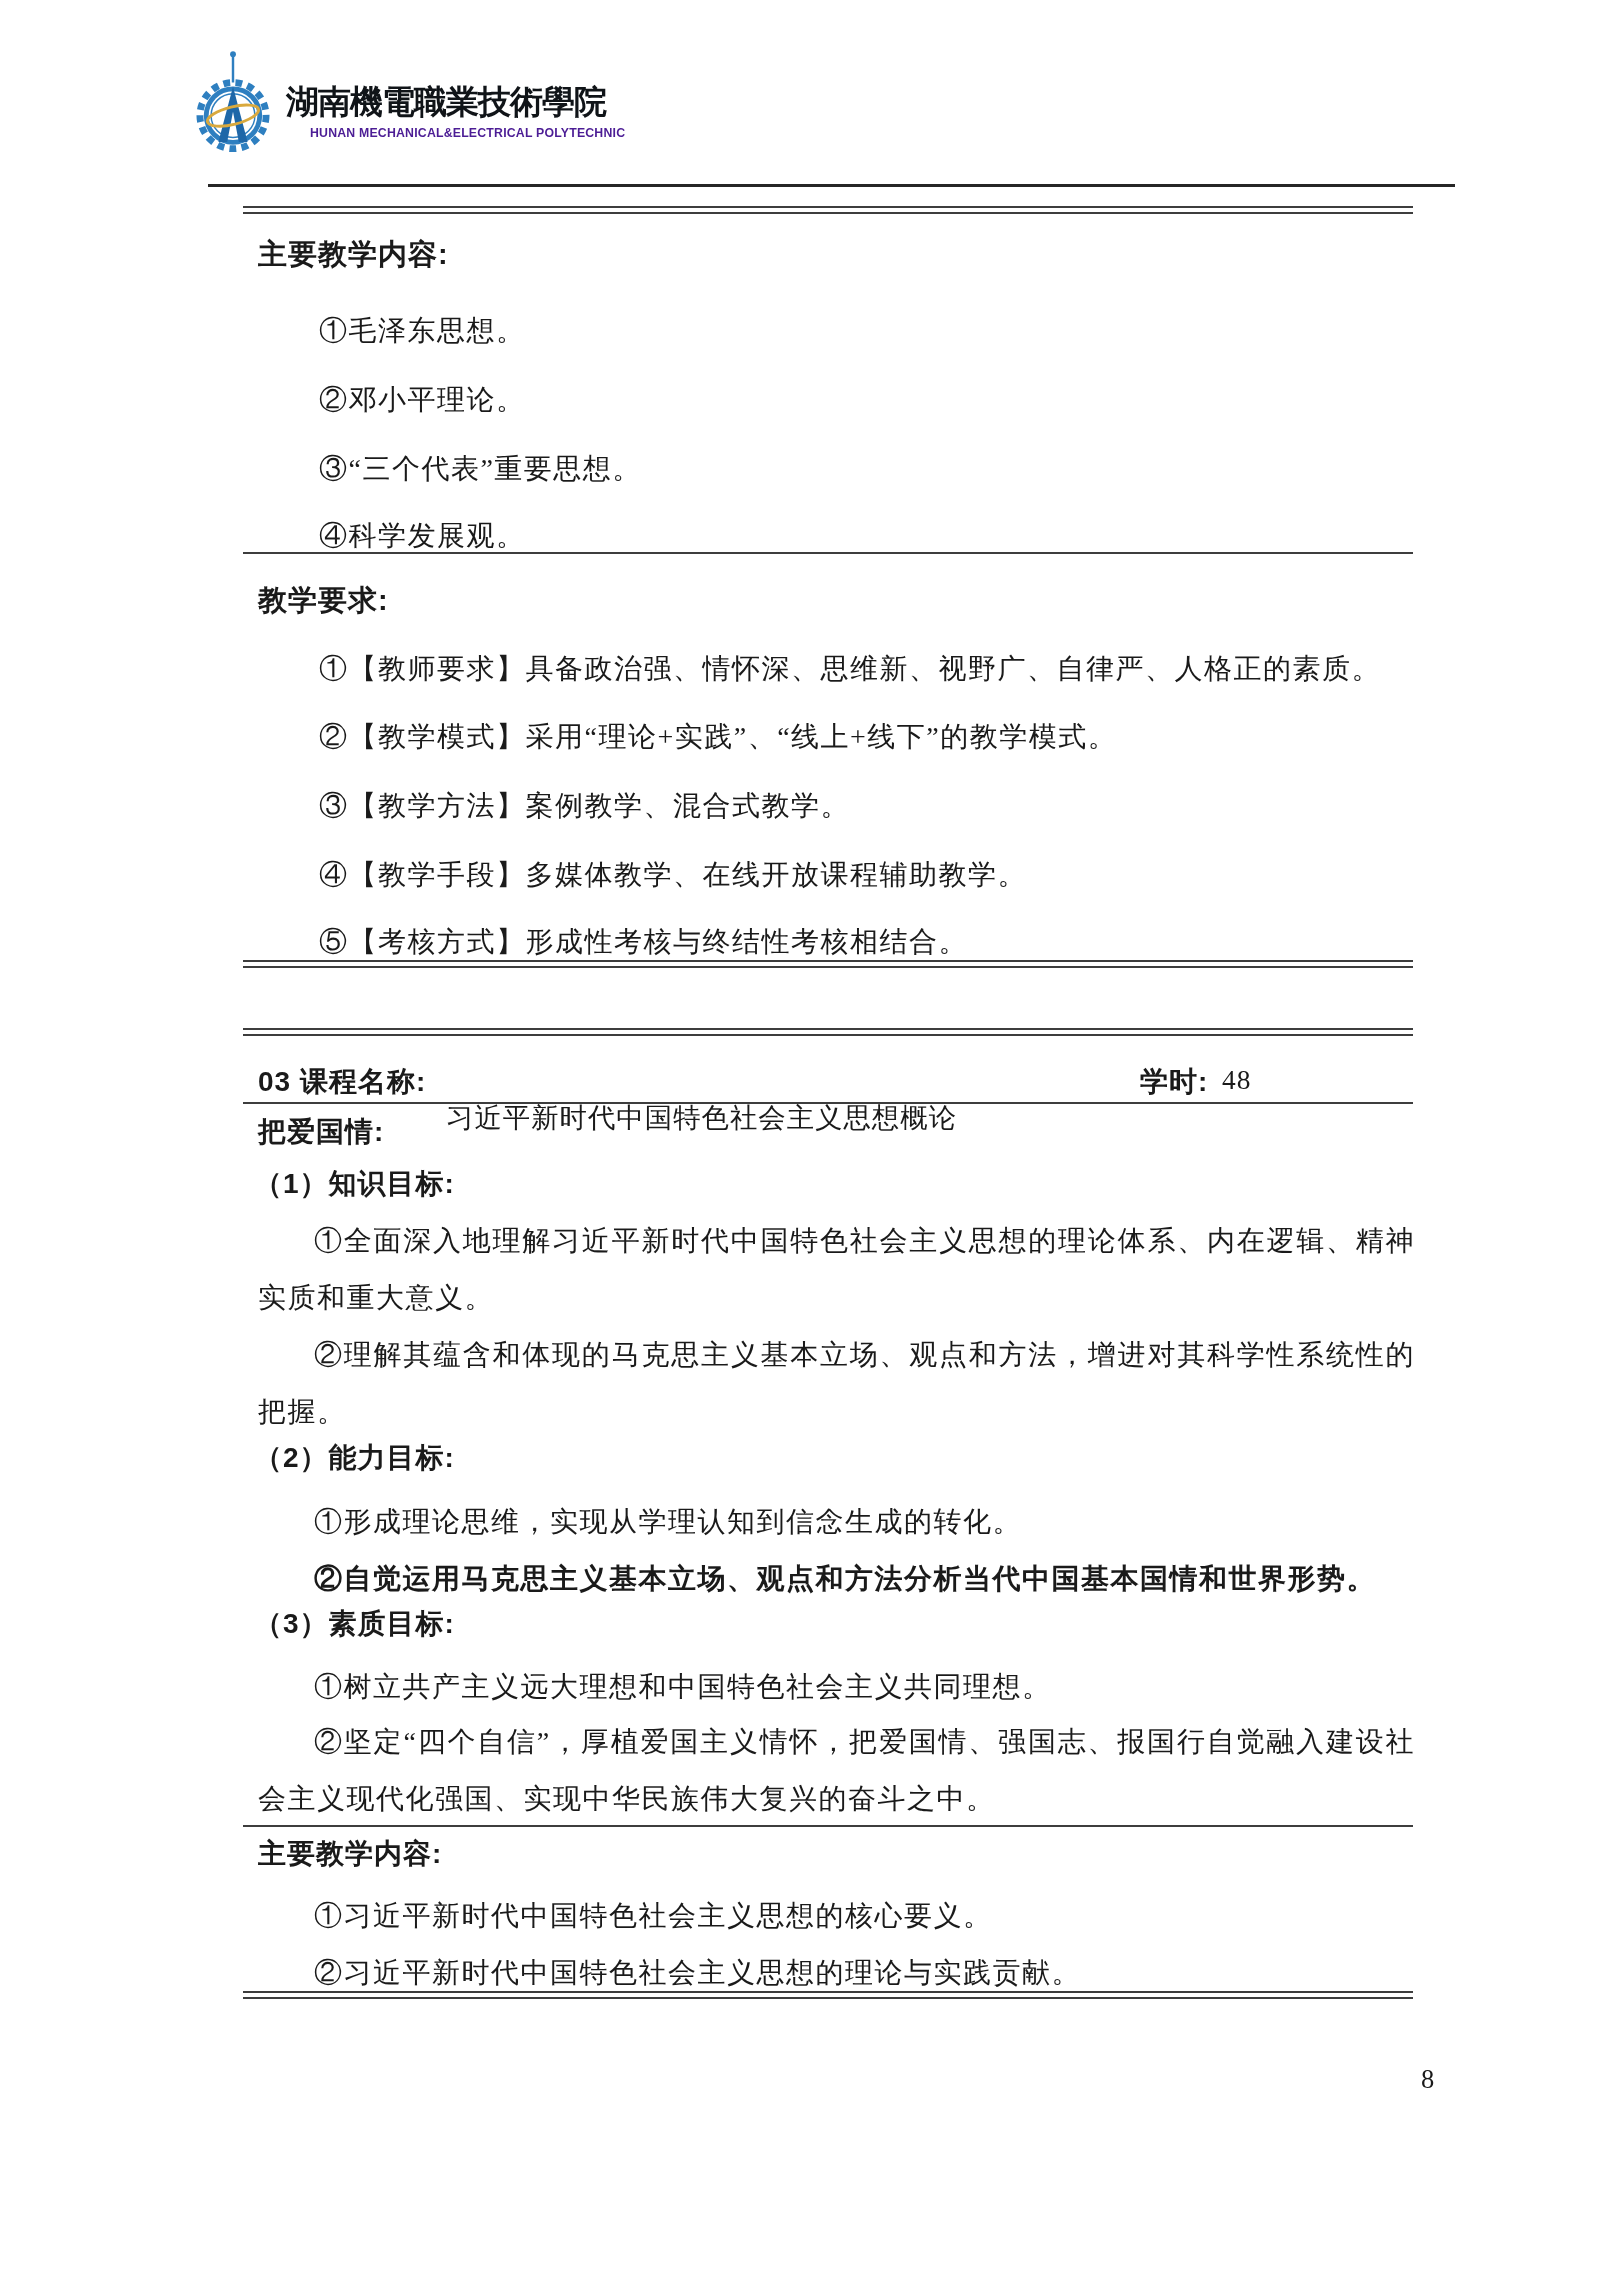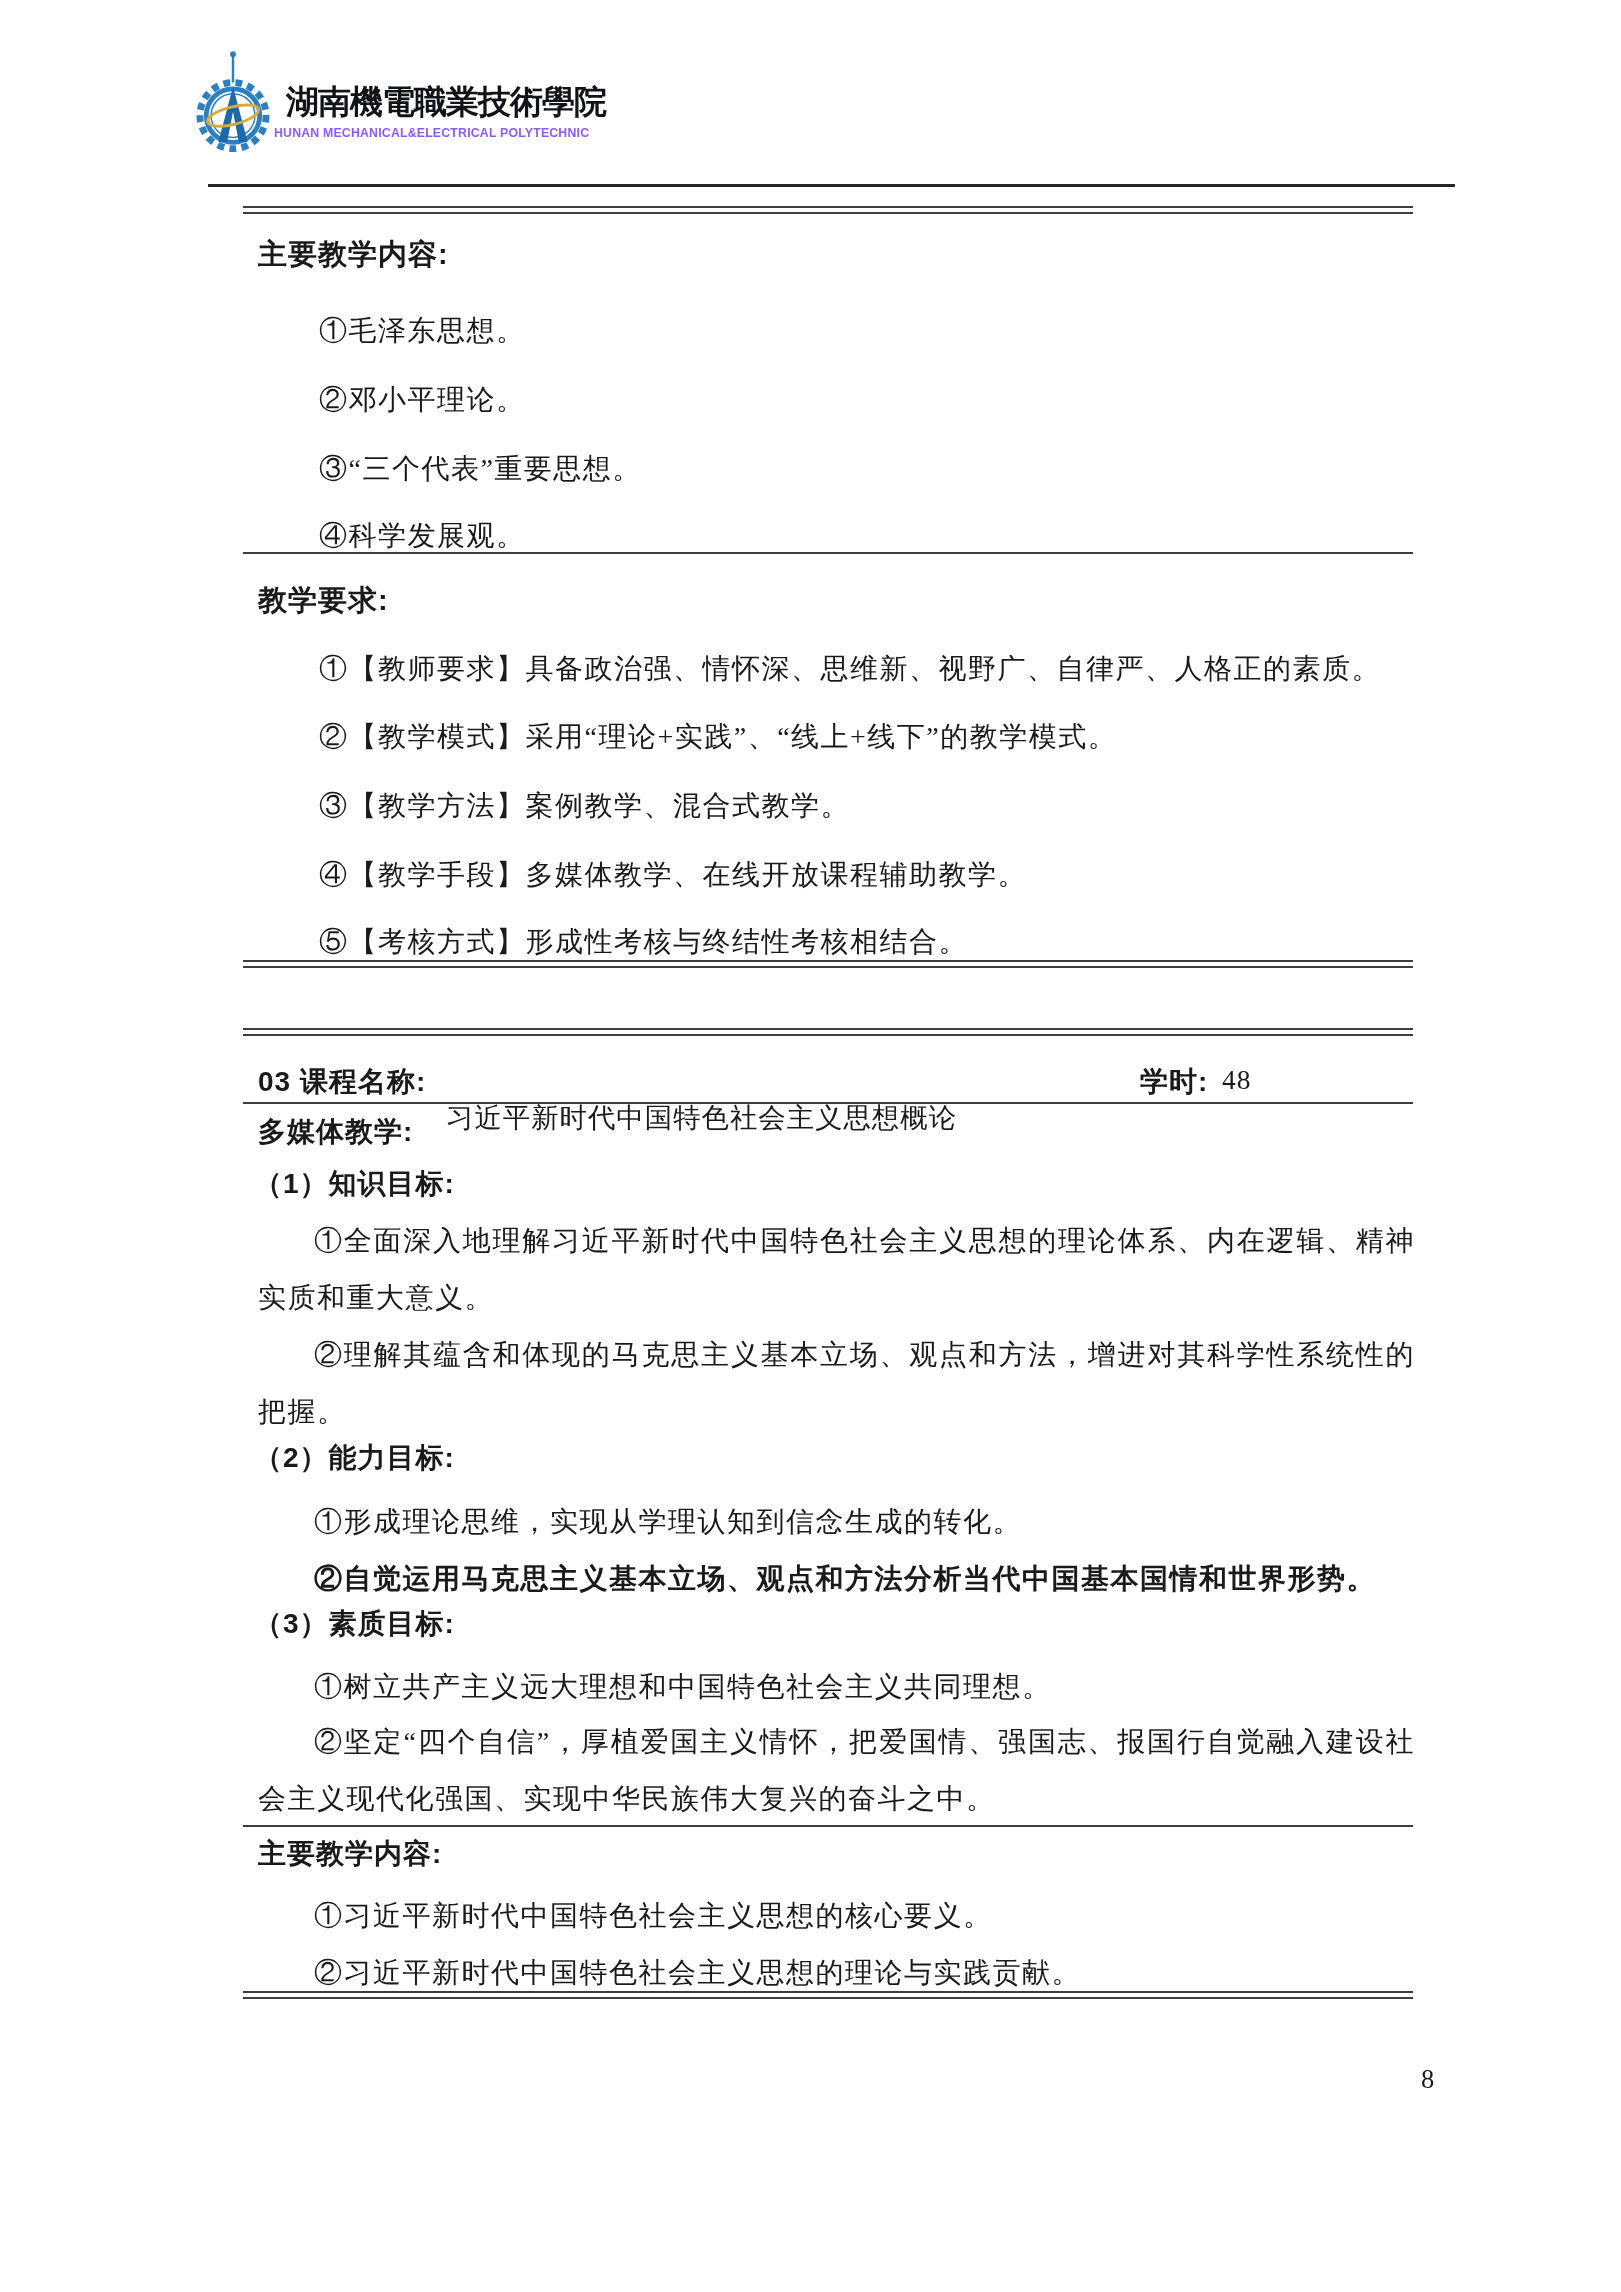--- a/index.html
+++ b/index.html
@@ -19,21 +19,22 @@
     letter-spacing:-1px;
     white-space:nowrap;
     color:#101418;
   }
   .en-title{
     font-family:"Liberation Sans", sans-serif;
     font-weight:bold;
     font-size:12.3px;
     letter-spacing:0.2px;
     white-space:nowrap;
-    color:#8b5cf6;
+    color:#4c1d95;
+    margin-left:36px;
   }
   .rule{background:#3d3d3d;height:2px;}
   .rule-thick{background:#262626;height:2.9px;}
   .rule-double{
     height:3.9px;
     border-top:2px solid #3d3d3d;
     border-bottom:2px solid #3d3d3d;
   }
   .h-bold{
     font-family:"Liberation Sans", sans-serif;
@@ -109,21 +110,21 @@
 
   <div class="abs rule-double" style="left:243px;top:1028px;width:1170px;"></div>
 
   <div class="abs h-bold" style="left:258px;top:1063px;font-size:28px;">03 课程名称:</div>
   <div class="abs course-name" style="left:446px;top:1065px;margin-top:35px;">习近平新时代中国特色社会主义思想概论</div>
   <div class="abs h-bold" style="left:1140px;top:1063px;font-size:28px;">学时:</div>
   <div class="abs course-name" style="left:1222px;top:1065px;">48</div>
 
   <div class="abs rule" style="left:243px;top:1102px;width:1170px;"></div>
 
-  <div class="abs h-bold" style="left:258px;top:1113px;font-size:28px;">多媒体教学:</div>
+  <div class="abs h-bold" style="left:258px;top:1113px;font-size:28px;">把爱国情:</div>
 
   <div class="abs h-bold" style="left:254px;top:1165px;font-size:28px;">（1）知识目标:</div>
   <div class="abs body-par" style="left:258px;top:1212px;width:1157px;">①全面深入地理解习近平新时代中国特色社会主义思想的理论体系、内在逻辑、精神实质和重大意义。</div>
   <div class="abs body-par" style="left:258px;top:1326px;width:1157px;">②理解其蕴含和体现的马克思主义基本立场、观点和方法，增进对其科学性系统性的把握。</div>
 
   <div class="abs h-bold" style="left:254px;top:1439px;font-size:28px;">（2）能力目标:</div>
   <div class="abs body-par" style="left:258px;top:1493px;width:1157px;">①形成理论思维，实现从学理认知到信念生成的转化。</div>
   <div class="abs body-par" style="left:258px;top:1550px;width:1157px;font-weight:bold;">②自觉运用马克思主义基本立场、观点和方法分析当代中国基本国情和世界形势。</div>
 
   <div class="abs h-bold" style="left:254px;top:1605px;font-size:28px;">（3）素质目标:</div>

